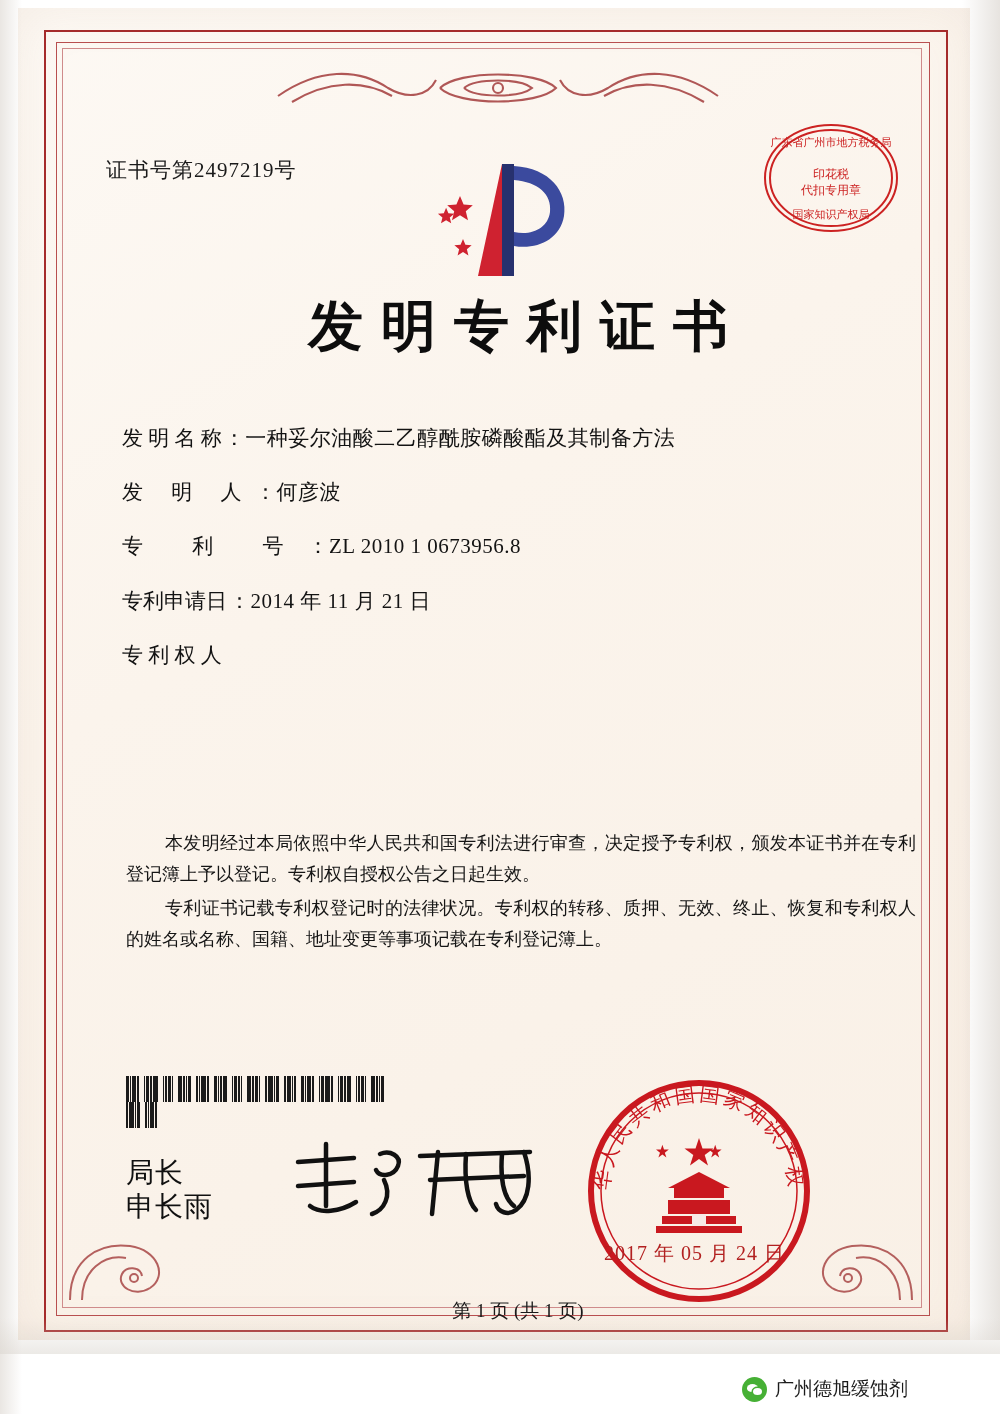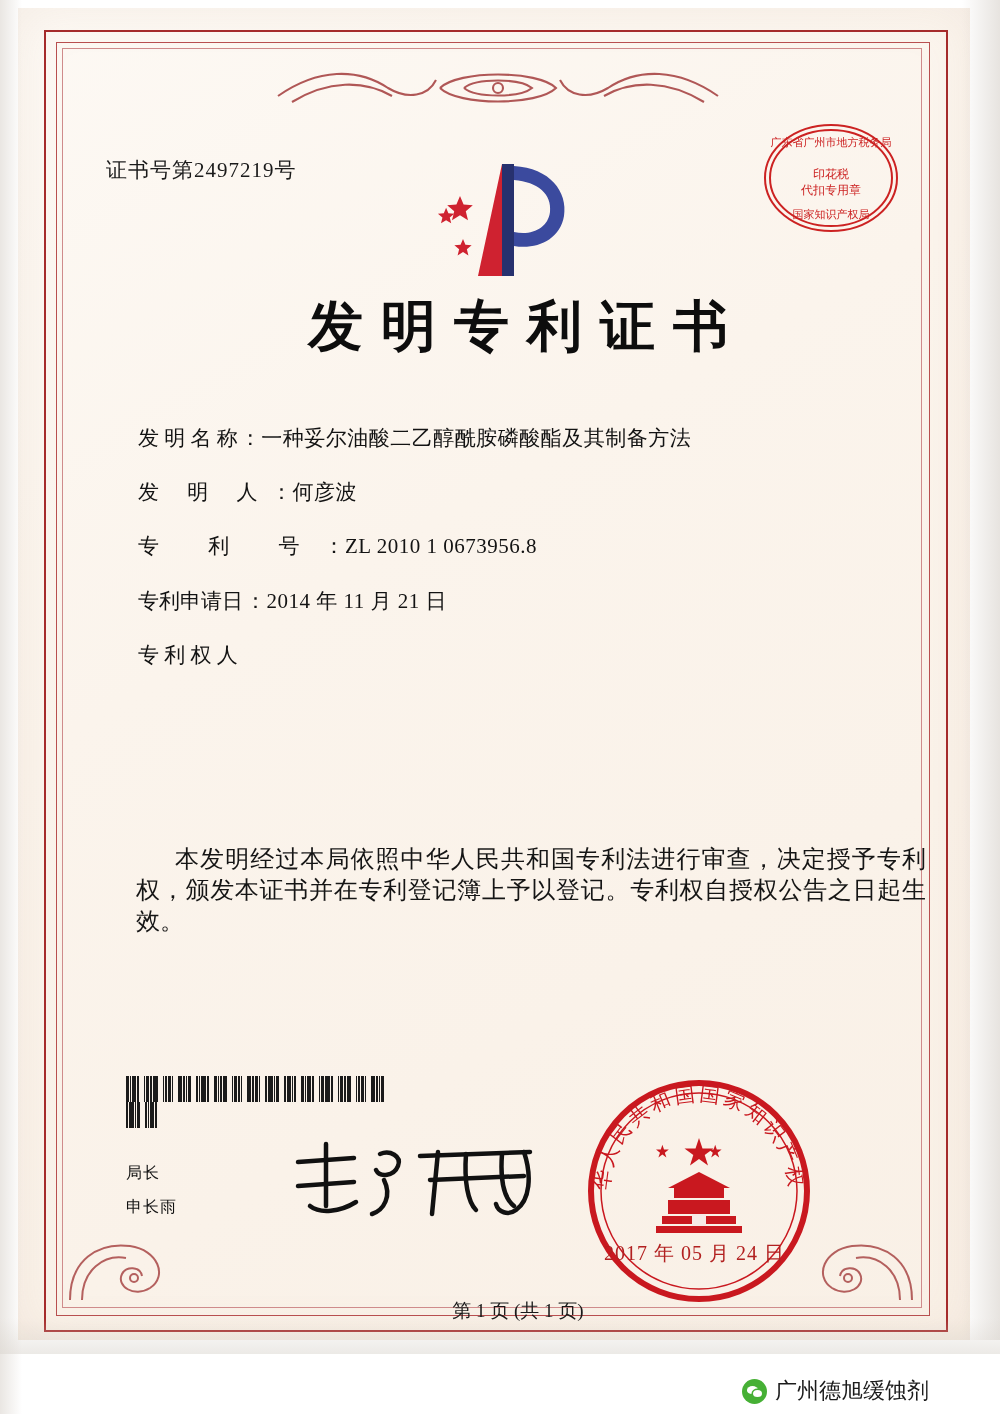--- a/index.html
+++ b/index.html
@@ -124,21 +124,21 @@
     position: absolute;
     left: 742px;
     top: 112px;
     width: 142px;
     height: 116px;
   }
 
   
   .fields {
     position: absolute;
-    left: 120px;
+    left: 104px;
     top: 418px;
     width: 800px;
   }
   .field-row {
     display: flex;
     align-items: baseline;
     margin-bottom: 29px;
     font-size: 21px;
     color: #131313;
     line-height: 1.2;
@@ -150,28 +150,27 @@
   .field-label.sp4 { letter-spacing: 11.5px; }
   .field-label.sp5 { letter-spacing: 22px; }
   .field-value {
     margin-left: 2px;
     letter-spacing: 0.5px;
   }
 
   
   .body-text {
     position: absolute;
-    left: 118px;
+    left: 108px;
     top: 820px;
     width: 790px;
-    font-size: 24px;
+    font-size: 18px;
     line-height: 31px;
     color: #151515;
     text-align: justify;
-    margin-top: 16px;
   }
   .body-text p {
     margin: 0 0 3px 0;
     text-indent: 39px;
   }
 
   
   .barcode {
     position: absolute;
     left: 108px;
@@ -185,21 +184,21 @@
     height: 100%;
     vertical-align: top;
     margin-right: 1px;
   }
 
   
   .sig-labels {
     position: absolute;
     left: 108px;
     top: 1148px;
-    font-size: 16px;
+    font-size: 28px;
     line-height: 34px;
     color: #101010;
     letter-spacing: 1px;
   }
   .signature {
     position: absolute;
     left: 262px;
     top: 1128px;
     width: 270px;
     height: 90px;
@@ -262,21 +261,21 @@
   .wechat-badge::after {
     content: "";
     position: absolute;
     left: 11px; top: 11px;
     width: 9px; height: 7px;
     background: #fff;
     border-radius: 50%;
     box-shadow: 0 0 0 1.5px #46b035;
   }
   .wechat-text {
-    font-size: 22px;
+    font-size: 19px;
     color: #1b1b1b;
     font-family: "Liberation Sans", sans-serif;
   }
 
   
   .scan-shade-left {
     position: absolute;
     left: 0; top: 0;
     width: 22px; height: 1414px;
     background: linear-gradient(to right, #d8d2cb, rgba(255,255,255,0));
@@ -381,20 +380,21 @@
         <span class="field-label">专利申请日</span>
         <span class="field-value">：<span>2014 年 11 月 21 日</span></span>
       </div>
       <div class="field-row">
         <span class="field-label">专 利 权 人</span>
       </div>
     </div>
 
     <div class="body-text">
       <p>本发明经过本局依照中华人民共和国专利法进行审查，决定授予专利权，颁发本证书并在专利登记簿上予以登记。专利权自授权公告之日起生效。</p>
+      <p>专利证书记载专利权登记时的法律状况。专利权的转移、质押、无效、终止、恢复和专利权人的姓名或名称、国籍、地址变更等事项记载在专利登记簿上。</p>
     </div>
 
     <div class="barcode">
       <i style="width:3px"></i><i style="width:1px"></i><i style="width:4px"></i><i style="width:2px"></i>
       <i style="width:1px"></i><i style="width:3px"></i><i style="width:2px"></i><i style="width:5px"></i>
       <i style="width:1px"></i><i style="width:2px"></i><i style="width:3px"></i><i style="width:1px"></i>
       <i style="width:4px"></i><i style="width:2px"></i><i style="width:1px"></i><i style="width:3px"></i>
       <i style="width:2px"></i><i style="width:1px"></i><i style="width:5px"></i><i style="width:2px"></i>
       <i style="width:3px"></i><i style="width:1px"></i><i style="width:2px"></i><i style="width:4px"></i>
       <i style="width:1px"></i><i style="width:3px"></i><i style="width:2px"></i><i style="width:1px"></i>

